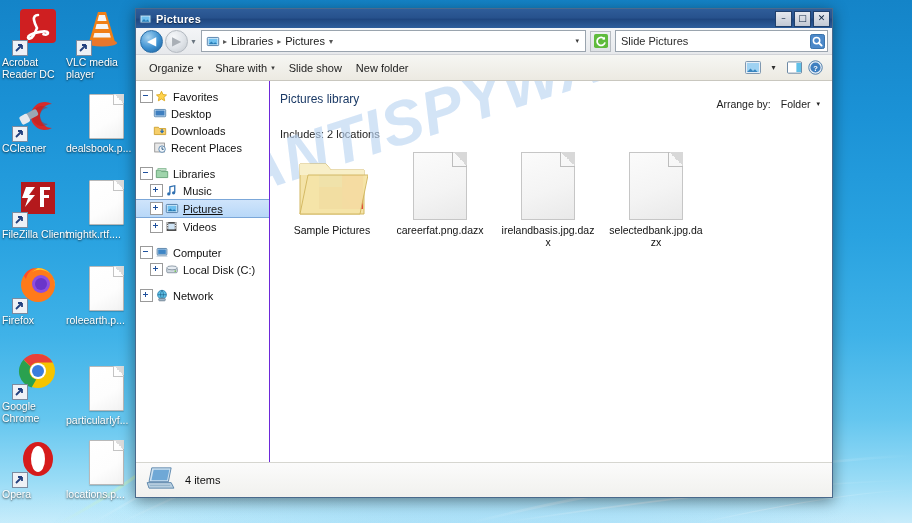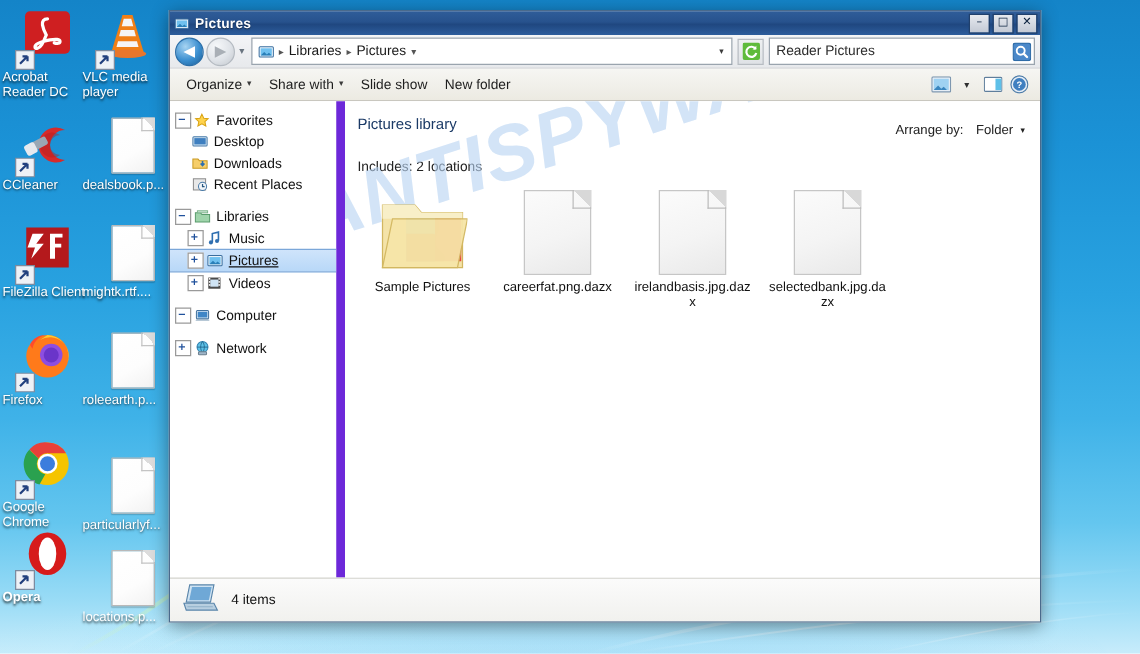--- a/index.html
+++ b/index.html
@@ -116,21 +116,21 @@
   }
   .cmd{font-size:11px;color:#1d1d1d;padding:3px 7px;white-space:nowrap;cursor:default;}
   .cmd .dn{font-size:7px;color:#3a3a3a;margin-left:4px;vertical-align:2px;}
   .cmd-spacer{flex:1;}
   .cmd-ico{width:19px;height:17px;display:flex;align-items:center;justify-content:center;margin:0 1px;}
 
   
   #winbody{flex:1;display:flex;min-height:0;background:#fff;}
   #navpane{
     width:133px;flex:0 0 133px;background:#fff;
-    border-right:7px solid #6d28d9;padding:7px 0 0 0;overflow:hidden;
+    border-right:1px solid #6d28d9;padding:7px 0 0 0;overflow:hidden;
     font-size:11px;
   }
   .tree-row{display:flex;align-items:center;height:17px;padding-left:4px;white-space:nowrap;cursor:default;}
   .tree-row.sel{
     background:linear-gradient(180deg,#cfe4fb 0%,#b8d8f8 100%);
     border-top:1px solid #7ba7d9;border-bottom:1px solid #7ba7d9;
   }
   .tree-row.sel .tlabel{text-decoration:underline;}
   .exp{width:11px;height:11px;flex:0 0 11px;margin-right:1px;position:relative;}
   .exp.box{border:1px solid #9a9a9a;background:#fff;}
@@ -344,21 +344,21 @@
 
 <div class="dicon" style="left:66px;top:364px;">
   <div class="ico">
     <div class="doc-ico">
         <div class="doc-fold"></div>
       </div>
   </div>
   <span class="lbl">particularlyf...</span>
 </div>
 
-<div class="dicon" style="left:2px;top:422px;font-weight:bold;">
+<div class="dicon" style="left:2px;top:438px;">
   <div class="ico">
     <svg width="48" height="48" viewBox="0 0 48 48">
       <ellipse cx="24" cy="21" rx="15" ry="17" fill="#d61b1b"></ellipse>
       <ellipse cx="24" cy="21" rx="7" ry="13" fill="#ffffff"></ellipse>
     </svg>
     <svg class="sa-svg" width="16" height="16" viewBox="0 0 16 16">
       <rect x="0.5" y="0.5" width="15" height="15" fill="#eef1f6" stroke="#7b8ba0"></rect>
       <path d="M4 11 L10 5 M10 5 h-4 M10 5 v4" stroke="#22407e" stroke-width="1.8" fill="none"></path>
     </svg>
   </div>
@@ -414,21 +414,21 @@
 
     <div class="refreshbtn">
       <svg width="14" height="14" viewBox="0 0 16 16">
         <rect x="0" y="0" width="16" height="16" rx="2" fill="#5fbb3c"></rect>
         <path d="M12 6 A4.6 4.6 0 1 0 12.6 9.6" fill="none" stroke="#ffffff" stroke-width="2"></path>
         <path d="M12.6 3 v3.4 h-3.4 z" fill="#ffffff"></path>
       </svg>
     </div>
 
     <div id="searchbox">
-      <span class="sph">Reader Pictures</span>
+      <span class="sph">Slide Pictures</span>
       <span class="searchglass">
         <svg width="15" height="15" viewBox="0 0 16 16">
           <rect x="0.5" y="0.5" width="15" height="15" rx="2" fill="#4b88c9" stroke="#2f6ca8"></rect>
           <circle cx="7" cy="7" r="3.4" fill="none" stroke="#ffffff" stroke-width="1.6"></circle>
           <path d="M9.6 9.6 L12.4 12.4" stroke="#ffffff" stroke-width="2" stroke-linecap="round"></path>
         </svg>
       </span>
     </div>
   </div>
 
@@ -574,20 +574,31 @@
         <span class="ticon">
           <svg width="14" height="13" viewBox="0 0 16 16">
               <rect x="2" y="3" width="12" height="8" rx="1" fill="#d7e7f4" stroke="#42719d"></rect>
               <rect x="3.3" y="4.2" width="9.4" height="5.6" fill="#3f86c6"></rect>
               <path d="M1 13 h14 l-1.4-1.6 H2.4z" fill="#9fb6c9"></path>
             </svg>
         </span>
         <span class="tlabel">Computer</span>
       </div>
 
+      <div class="tree-row tree-indent-2">
+        <span class="exp box plus"></span>
+        <span class="ticon">
+          <svg width="14" height="13" viewBox="0 0 16 16">
+              <rect x="1.5" y="6" width="13" height="6" rx="1.4" fill="#cfd8e0" stroke="#7b8a98"></rect>
+              <ellipse cx="8" cy="6" rx="6.5" ry="2.4" fill="#e6ecf2" stroke="#7b8a98"></ellipse>
+              <circle cx="12" cy="10" r="1" fill="#6cc24a"></circle>
+            </svg>
+        </span>
+        <span class="tlabel">Local Disk (C:)</span>
+      </div>
 
       <div class="tree-gap"></div>
 
       <div class="tree-row">
         <span class="exp box plus"></span>
         <span class="ticon">
           <svg width="14" height="13" viewBox="0 0 16 16">
               <circle cx="8" cy="7" r="5.4" fill="#5ec2e8" stroke="#2d7fae"></circle>
               <path d="M2.6 7 h10.8 M8 1.6 c2.4 2.6 2.4 8.2 0 10.8 M8 1.6 c-2.4 2.6-2.4 8.2 0 10.8" fill="none" stroke="#1f5f86" stroke-width=".8"></path>
               <rect x="4" y="11.5" width="8" height="3" rx="1" fill="#9fb6c9" stroke="#6a7d8d"></rect>

